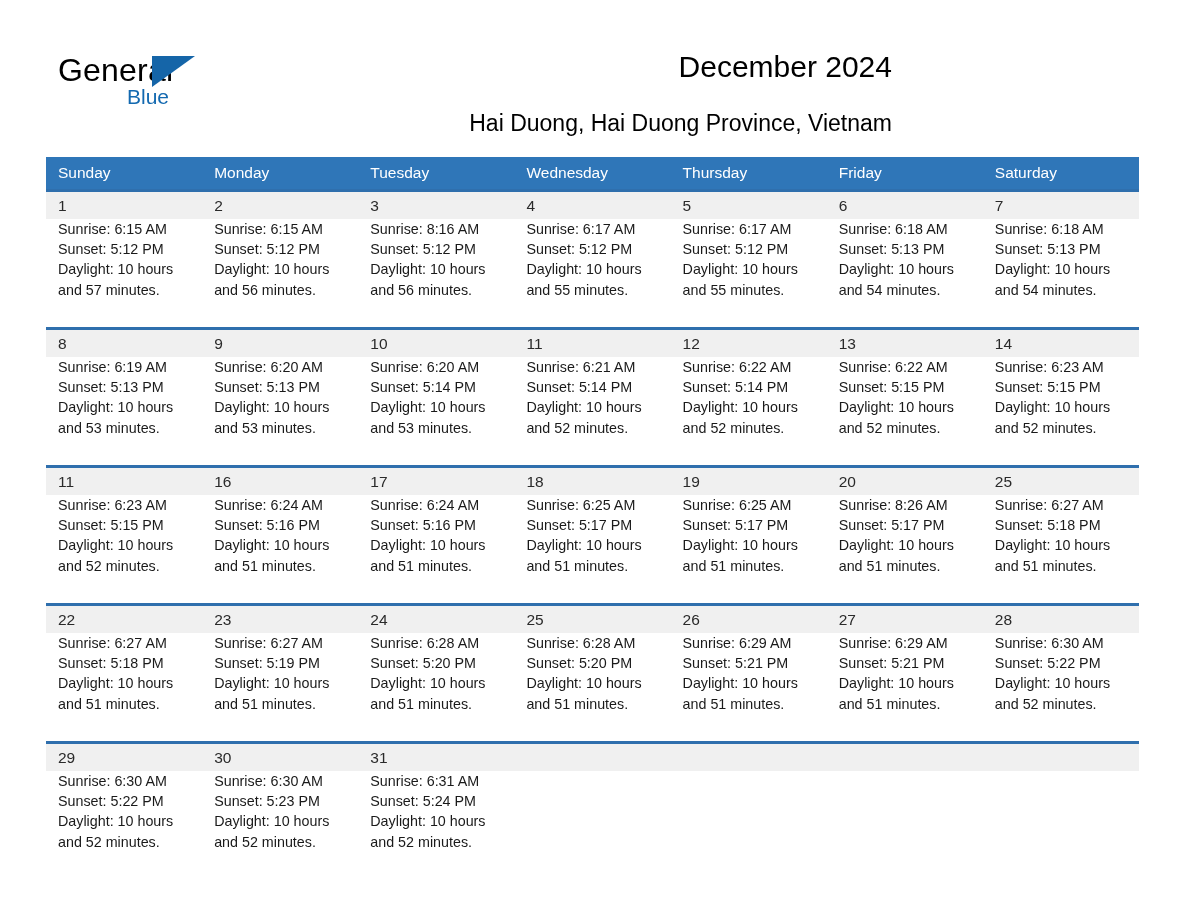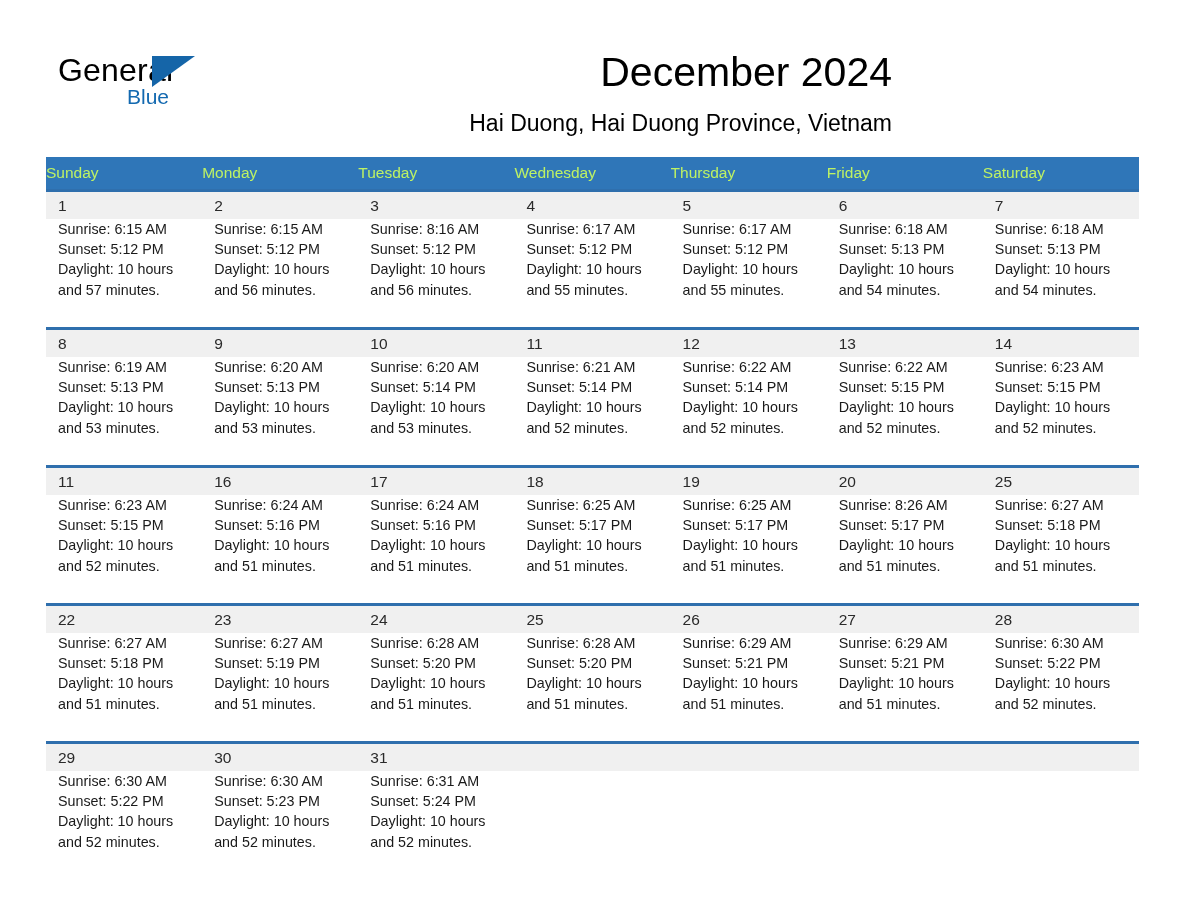--- a/index.html
+++ b/index.html
@@ -59,21 +59,21 @@
     left: 69px;
     top: 33px;
     font-size: 21px;
     color: #1369b0;
     font-family: "Liberation Sans", sans-serif;
   }
   .title {
     position: absolute;
     right: 0px;
     top: 6px;
-    font-size: 41px;
+    font-size: 30px;
     font-weight: normal;
     color: #000000;
     text-align: right;
     white-space: nowrap;
     line-height: 1.1;
   }
   .subtitle {
     position: absolute;
     right: 0px;
     top: 66px;
@@ -91,23 +91,24 @@
     top: 157px;
     width: 1093px;
   }
   .weekday-row {
     display: grid;
     grid-template-columns: repeat(7, 1fr);
     background: #2f76b8;
     height: 32px;
   }
   .weekday {
-    color: #bef264;
+    color: #ffffff;
     font-size: 15.5px;
     line-height: 32px;
+    padding-left: 12px;
     box-sizing: border-box;
     white-space: nowrap;
     overflow: hidden;
   }
 
   .week {
     position: relative;
     border-top: 3px solid #2f6fad;
   }
   .week:first-of-type {

